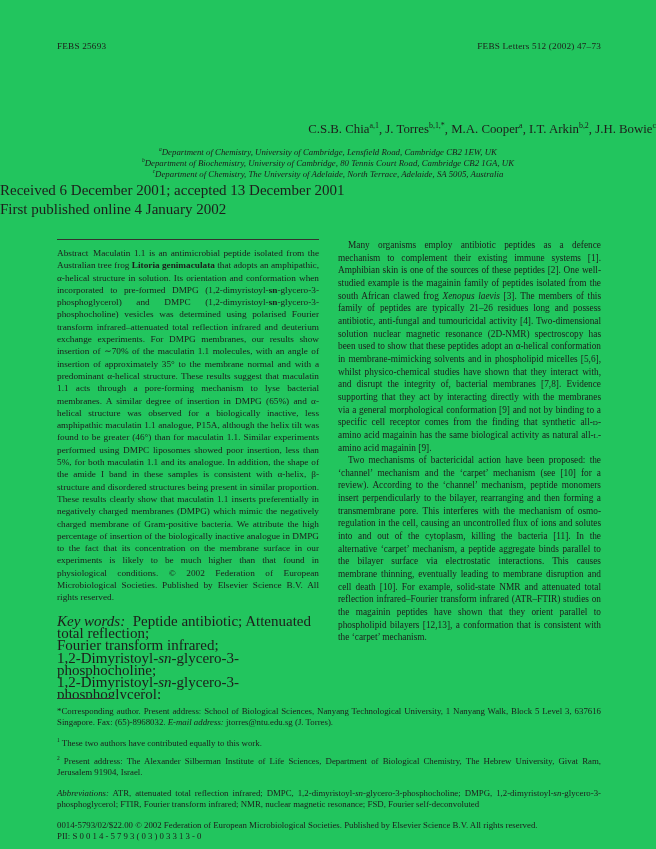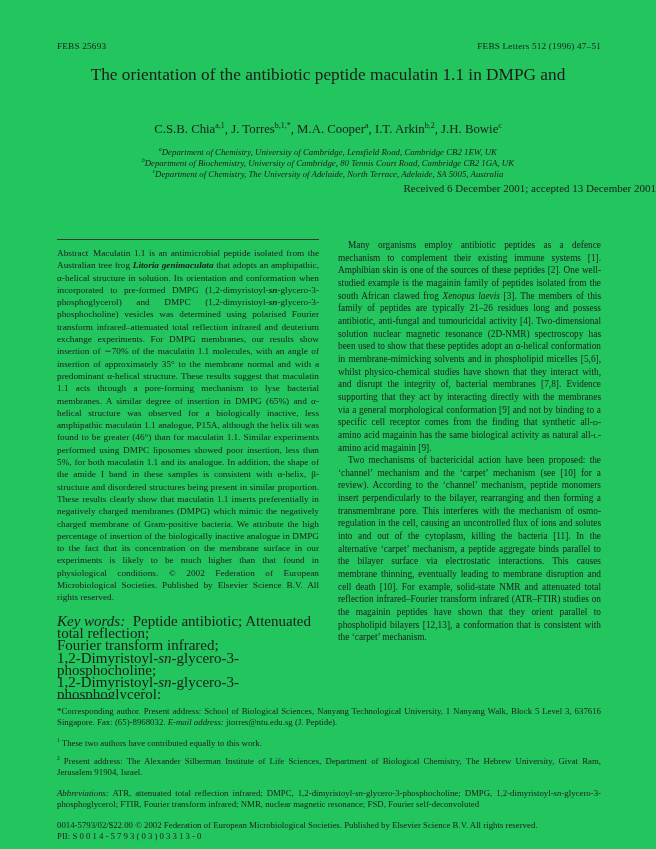--- a/index.html
+++ b/index.html
@@ -9,49 +9,49 @@
     margin:0 auto;
     background:#22c55e;
     color:#1e1d1b;
     font-family:"Liberation Serif","DejaVu Serif",serif;
     overflow:hidden;
     box-sizing:border-box;
   }
   
   .st-i{font-style:italic;}
   .st-b{font-weight:normal;}
-  .st-bi{font-weight:bold;font-style:italic;}
+  .st-bi{font-weight:bold;}
   .st-sup{vertical-align:super;font-size:0.62em;line-height:0;}
   .st-sc{font-variant:small-caps;}
 
   .running-head{
     position:absolute;top:41px;left:57px;right:55px;
     display:flex;justify-content:space-between;
     font-size:9.2px;letter-spacing:0.2px;
   }
   .title-block{
     position:absolute;top:62px;left:30px;right:30px;
     text-align:center;
     font-size:17.3px;line-height:25.5px;
   }
   .authors-line{
     position:absolute;top:122px;left:0;right:0;
-    text-align:center;
+    text-align:right;
     font-size:12.8px;
   }
   .affiliations{
     position:absolute;top:147px;left:0;right:0;
     text-align:center;
     font-size:8.8px;line-height:10.9px;
   }
   .affiliations .aff{white-space:nowrap;}
   .dates{
     position:absolute;left:0;right:0;
-    text-align:right;
-    font-size:11px;
+    text-align:left;
+    font-size:15px;
   }
   .dates.received{top:182px;}
   .dates.published{top:201px;}
   .dates.edited{top:218px;}
 
   .columns{
     position:absolute;top:239px;left:57px;
     width:544px;height:460px;
     display:flex;gap:19px;
     overflow:hidden;
@@ -93,56 +93,56 @@
   .imprint{margin:10px 0 0 0;}
   .imprint .pii-code{letter-spacing:2.1px;}
 </style>
 </head>
 <body>
 
 <div class="page">
 
   <div class="running-head">
     <span>FEBS 25693</span>
-    <span>FEBS Letters 512 (1996) 47–51</span>
+    <span>FEBS Letters 512 (2002) 47–73</span>
   </div>
 
   <div class="title-block">
-    <div>The orientation of the antibiotic peptide maculatin 1.1 in DMPG and</div>
   </div>
 
   <div class="authors-line"><span>C.S.B. Chia</span><span class="st-sup">a,1</span><span>, J. Torres</span><span class="st-sup">b,1,*</span><span>, M.A. Cooper</span><span class="st-sup">a</span><span>, I.T. Arkin</span><span class="st-sup">b,2</span><span>, J.H. Bowie</span><span class="st-sup">c</span></div>
 
   <div class="affiliations">
     <div class="aff"><span class="st-sup st-i">a</span><span class="st-i">Department of Chemistry, University of Cambridge, Lensfield Road, Cambridge CB2 1EW, UK</span></div>
     <div class="aff"><span class="st-sup st-i">b</span><span class="st-i">Department of Biochemistry, University of Cambridge, 80 Tennis Court Road, Cambridge CB2 1GA, UK</span></div>
     <div class="aff"><span class="st-sup st-i">c</span><span class="st-i">Department of Chemistry, The University of Adelaide, North Terrace, Adelaide, SA 5005, Australia</span></div>
   </div>
 
   <div class="dates received">Received 6 December 2001; accepted 13 December 2001</div>
+  <div class="dates published">First published online 4 January 2002</div>
 
   <div class="columns">
 
     <div class="col-left">
       <hr class="rule abstract-rule">
       <p class="abstract-text"><span class="st-b">Abstract</span><span class="st-b"> Maculatin 1.1 is an antimicrobial peptide isolated from the Australian tree frog </span><span class="st-bi">Litoria genimaculata</span><span class="st-b"> that adopts an amphipathic, α-helical structure in solution. Its orientation and conformation when incorporated to pre-formed DMPG (1,2-dimyristoyl-</span><span class="st-bi">sn</span><span class="st-b">-glycero-3-phosphoglycerol) and DMPC (1,2-dimyristoyl-</span><span class="st-bi">sn</span><span class="st-b">-glycero-3-phosphocholine) vesicles was determined using polarised Fourier transform infrared–attenuated total reflection infrared and deuterium exchange experiments. For DMPG membranes, our results show insertion of ∼70% of the maculatin 1.1 molecules, with an angle of insertion of approximately 35° to the membrane normal and with a predominant α-helical structure. These results suggest that maculatin 1.1 acts through a pore-forming mechanism to lyse bacterial membranes. A similar degree of insertion in DMPG (65%) and α-helical structure was observed for a biologically inactive, less amphipathic maculatin 1.1 analogue, P15A, although the helix tilt was found to be greater (46°) than for maculatin 1.1. Similar experiments performed using DMPC liposomes showed poor insertion, less than 5%, for both maculatin 1.1 and its analogue. In addition, the shape of the amide I band in these samples is consistent with α-helix, β-structure and disordered structures being present in similar proportion. These results clearly show that maculatin 1.1 inserts preferentially in negatively charged membranes (DMPG) which mimic the negatively charged membrane of Gram-positive bacteria. We attribute the high percentage of insertion of the biologically inactive analogue in DMPG to the fact that its concentration on the membrane surface in our experiments is likely to be much higher than that found in physiological conditions. © 2002 Federation of European Microbiological Societies. Published by Elsevier Science B.V. All rights reserved.</span></p>
       <p class="keywords"><span class="st-i">Key words:</span><span> Peptide antibiotic; Attenuated total reflection;</span><br><span>Fourier transform infrared;</span><br><span>1,2-Dimyristoyl-</span><span class="st-i">sn</span><span>-glycero-3-phosphocholine;</span><br><span>1,2-Dimyristoyl-</span><span class="st-i">sn</span><span>-glycero-3-phosphoglycerol;</span><br><span>Maculatin 1.1; Phospholipid membrane;</span><br></p>
 
     </div>
 
     <div class="col-right">
       <p class="body-par"><span>Many organisms employ antibiotic peptides as a defence mechanism to complement their existing immune systems [1]. Amphibian skin is one of the sources of these peptides [2]. One well-studied example is the magainin family of peptides isolated from the south African clawed frog </span><span class="st-i">Xenopus laevis</span><span> [3]. The members of this family of peptides are typically 21–26 residues long and possess antibiotic, anti-fungal and tumouricidal activity [4]. Two-dimensional solution nuclear magnetic resonance (2D-NMR) spectroscopy has been used to show that these peptides adopt an α-helical conformation in membrane-mimicking solvents and in phospholipid micelles [5,6], whilst physico-chemical studies have shown that they interact with, and disrupt the integrity of, bacterial membranes [7,8]. Evidence supporting that they act by interacting directly with the membranes via a general morphological conformation [9] and not by binding to a specific cell receptor comes from the finding that synthetic all-</span><span class="st-sc">d</span><span>-amino acid magainin has the same biological activity as natural all-</span><span class="st-sc">l</span><span>-amino acid magainin [9].</span></p>
       <p class="body-par"><span>Two mechanisms of bactericidal action have been proposed: the ‘channel’ mechanism and the ‘carpet’ mechanism (see [10] for a review). According to the ‘channel’ mechanism, peptide monomers insert perpendicularly to the bilayer, rearranging and then forming a transmembrane pore. This interferes with the mechanism of osmo-regulation in the cell, causing an uncontrolled flux of ions and solutes into and out of the cytoplasm, killing the bacteria [11]. In the alternative ‘carpet’ mechanism, a peptide aggregate binds parallel to the bilayer surface via electrostatic interactions. This causes membrane thinning, eventually leading to membrane disruption and cell death [10]. For example, solid-state NMR and attenuated total reflection infrared–Fourier transform infrared (ATR–FTIR) studies on the magainin peptides have shown that they orient parallel to phospholipid bilayers [12,13], a conformation that is consistent with the ‘carpet’ mechanism.</span></p>
     </div>
 
   </div>
 
   <div class="foot-block">
     <div class="foot-rule"></div>
-    <p class="foot-par"><span>*Corresponding author. Present address: School of Biological Sciences, Nanyang Technological University, 1 Nanyang Walk, Block 5 Level 3, 637616 Singapore. Fax: (65)-8968032. </span><span class="st-i">E-mail address:</span><span> jtorres@ntu.edu.sg (J. Peptide).</span></p>
+    <p class="foot-par"><span>*Corresponding author. Present address: School of Biological Sciences, Nanyang Technological University, 1 Nanyang Walk, Block 5 Level 3, 637616 Singapore. Fax: (65)-8968032. </span><span class="st-i">E-mail address:</span><span> jtorres@ntu.edu.sg (J. Torres).</span></p>
     <p class="foot-par spaced"><span class="st-sup">1</span><span> These two authors have contributed equally to this work.</span></p>
     <p class="foot-par"><span class="st-sup">2</span><span> Present address: The Alexander Silberman Institute of Life Sciences, Department of Biological Chemistry, The Hebrew University, Givat Ram, Jerusalem 91904, Israel.</span></p>
     <p class="foot-par spaced"><span class="st-i">Abbreviations:</span><span> ATR, attenuated total reflection infrared; DMPC, 1,2-dimyristoyl-</span><span class="st-i">sn</span><span>-glycero-3-phosphocholine; DMPG, 1,2-dimyristoyl-</span><span class="st-i">sn</span><span>-glycero-3-phosphoglycerol; FTIR, Fourier transform infrared; NMR, nuclear magnetic resonance; FSD, Fourier self-deconvoluted</span></p>
     <p class="imprint">
       <span>0014-5793/02/$22.00 © 2002 Federation of European Microbiological Societies. Published by Elsevier Science B.V. All rights reserved.</span><br>
       <span><span>PII:</span> <span class="pii-code">S0014-5793(03)03313-0</span></span>
     </p>
   </div>
 
 </div>

